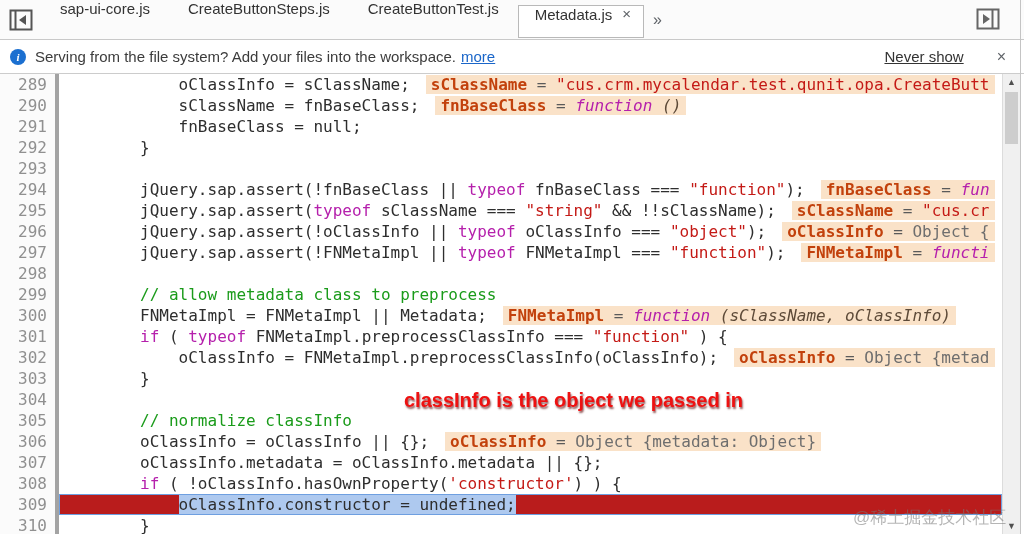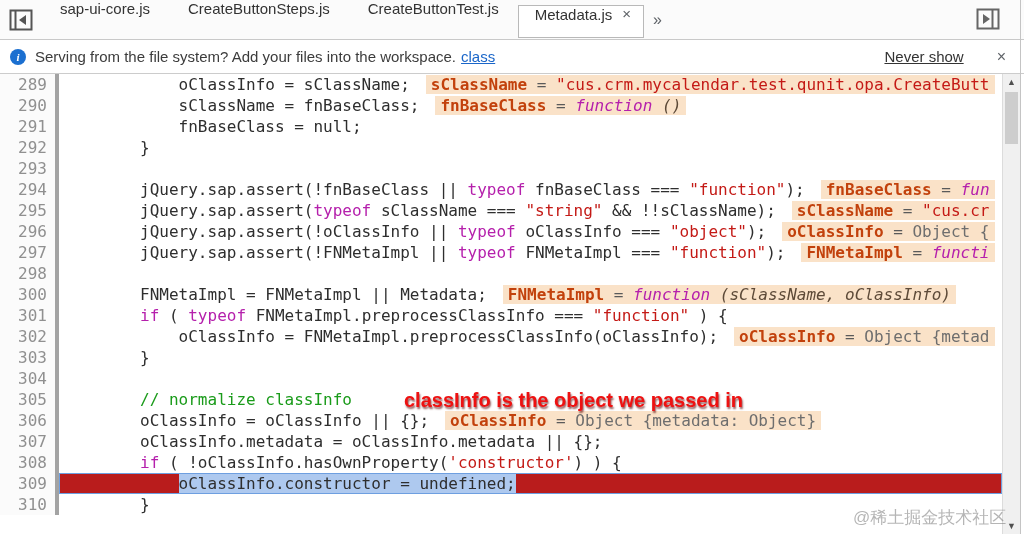--- a/index.html
+++ b/index.html
@@ -87,38 +87,39 @@
       <rect x="1.5" y="1.5" width="21" height="19" fill="none" stroke="#666" stroke-width="2"></rect>
       <line x1="16.5" y1="1.5" x2="16.5" y2="20.5" stroke="#666" stroke-width="2"></line>
       <polygon points="7,6 7,16 14,11" fill="#666"></polygon>
     </svg>
   </div>
 </div>
 
 <div class="infobar">
   <div class="info-icon">i</div>
   <span>Serving from the file system? Add your files into the workspace.</span>
-  <a class="more">class</a>
+  <a class="more">more</a>
   <div class="spacer"></div>
   <span class="never-show">Never show</span>
   <span class="close">×</span>
 </div>
 
 <div class="editor">
   <div id="code-lines">
       <div class="row"><div class="gutter">289</div><div class="codecell"><span class="tok p">            oClassInfo = sClassName;</span><span class="widget"><span class="tok wn">sClassName</span><span class="tok wp"> = </span><span class="tok ws">"cus.crm.mycalendar.test.qunit.opa.CreateButt</span></span></div></div>
       <div class="row"><div class="gutter">290</div><div class="codecell"><span class="tok p">            sClassName = fnBaseClass;</span><span class="widget"><span class="tok wn">fnBaseClass</span><span class="tok wp"> = </span><span class="tok wf">function</span><span class="tok wi"> ()</span></span></div></div>
       <div class="row"><div class="gutter">291</div><div class="codecell"><span class="tok p">            fnBaseClass = null;</span></div></div>
       <div class="row"><div class="gutter">292</div><div class="codecell"><span class="tok p">        }</span></div></div>
       <div class="row"><div class="gutter">293</div><div class="codecell"></div></div>
       <div class="row"><div class="gutter">294</div><div class="codecell"><span class="tok p">        jQuery.sap.assert(!fnBaseClass || </span><span class="tok k">typeof</span><span class="tok p"> fnBaseClass === </span><span class="tok s">"function"</span><span class="tok p">);</span><span class="widget"><span class="tok wn">fnBaseClass</span><span class="tok wp"> = </span><span class="tok wf">fun</span></span></div></div>
       <div class="row"><div class="gutter">295</div><div class="codecell"><span class="tok p">        jQuery.sap.assert(</span><span class="tok k">typeof</span><span class="tok p"> sClassName === </span><span class="tok s">"string"</span><span class="tok p"> &amp;&amp; !!sClassName);</span><span class="widget"><span class="tok wn">sClassName</span><span class="tok wp"> = </span><span class="tok ws">"cus.cr</span></span></div></div>
       <div class="row"><div class="gutter">296</div><div class="codecell"><span class="tok p">        jQuery.sap.assert(!oClassInfo || </span><span class="tok k">typeof</span><span class="tok p"> oClassInfo === </span><span class="tok s">"object"</span><span class="tok p">);</span><span class="widget"><span class="tok wn">oClassInfo</span><span class="tok wp"> = </span><span class="tok wv">Object {</span></span></div></div>
       <div class="row"><div class="gutter">297</div><div class="codecell"><span class="tok p">        jQuery.sap.assert(!FNMetaImpl || </span><span class="tok k">typeof</span><span class="tok p"> FNMetaImpl === </span><span class="tok s">"function"</span><span class="tok p">);</span><span class="widget"><span class="tok wn">FNMetaImpl</span><span class="tok wp"> = </span><span class="tok wf">functi</span></span></div></div>
       <div class="row"><div class="gutter">298</div><div class="codecell"></div></div>
+      <div class="row"><div class="gutter">299</div><div class="codecell"><span class="tok c">        // allow metadata class to preprocess</span></div></div>
       <div class="row"><div class="gutter">300</div><div class="codecell"><span class="tok p">        FNMetaImpl = FNMetaImpl || Metadata;</span><span class="widget"><span class="tok wn">FNMetaImpl</span><span class="tok wp"> = </span><span class="tok wf">function</span><span class="tok wi"> (sClassName, oClassInfo)</span></span></div></div>
       <div class="row"><div class="gutter">301</div><div class="codecell"><span class="tok p">        </span><span class="tok k">if</span><span class="tok p"> ( </span><span class="tok k">typeof</span><span class="tok p"> FNMetaImpl.preprocessClassInfo === </span><span class="tok s">"function"</span><span class="tok p"> ) {</span></div></div>
       <div class="row"><div class="gutter">302</div><div class="codecell"><span class="tok p">            oClassInfo = FNMetaImpl.preprocessClassInfo(oClassInfo);</span><span class="widget"><span class="tok wn">oClassInfo</span><span class="tok wp"> = </span><span class="tok wv">Object {metad</span></span></div></div>
       <div class="row"><div class="gutter">303</div><div class="codecell"><span class="tok p">        }</span></div></div>
       <div class="row"><div class="gutter">304</div><div class="codecell"></div></div>
       <div class="row"><div class="gutter">305</div><div class="codecell"><span class="tok c">        // normalize classInfo</span></div></div>
       <div class="row"><div class="gutter">306</div><div class="codecell"><span class="tok p">        oClassInfo = oClassInfo || {};</span><span class="widget"><span class="tok wn">oClassInfo</span><span class="tok wp"> = </span><span class="tok wv">Object {metadata: Object}</span></span></div></div>
       <div class="row"><div class="gutter">307</div><div class="codecell"><span class="tok p">        oClassInfo.metadata = oClassInfo.metadata || {};</span></div></div>
       <div class="row"><div class="gutter">308</div><div class="codecell"><span class="tok p">        </span><span class="tok k">if</span><span class="tok p"> ( !oClassInfo.hasOwnProperty(</span><span class="tok s">'constructor'</span><span class="tok p">) ) {</span></div></div>
       <div class="row sel"><div class="gutter">309</div><div class="codecell"><span class="tok p">            </span><span class="caret"></span><span class="tok p seltext">oClassInfo.constructor = undefined;</span></div></div>

